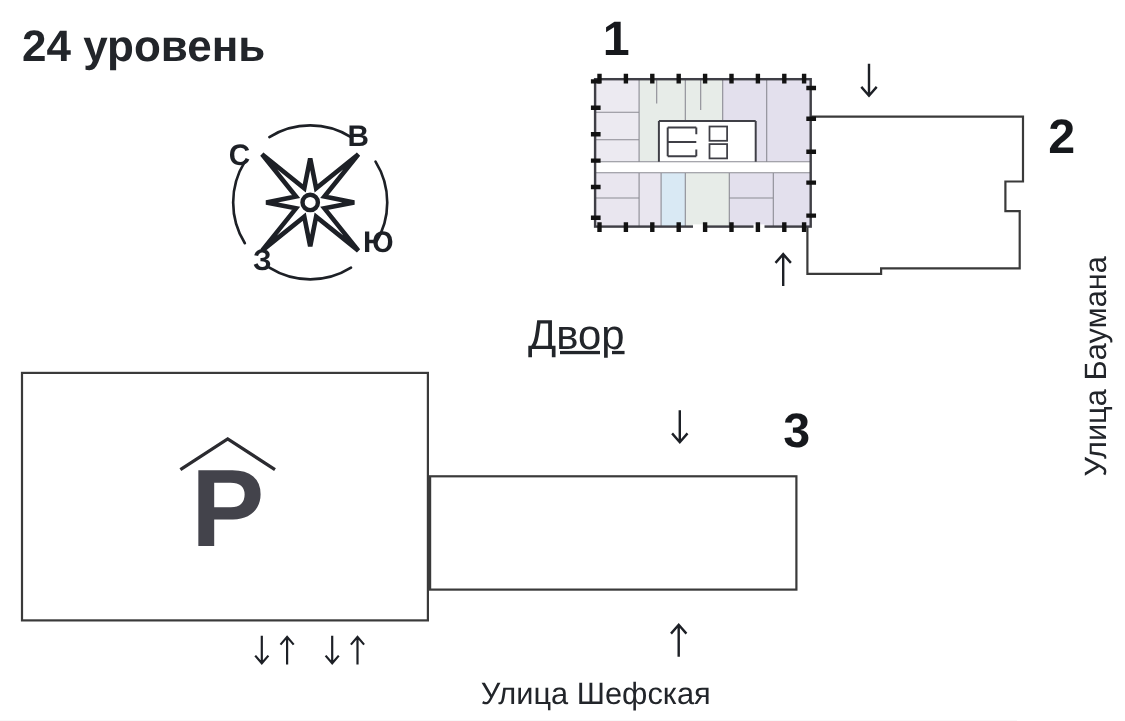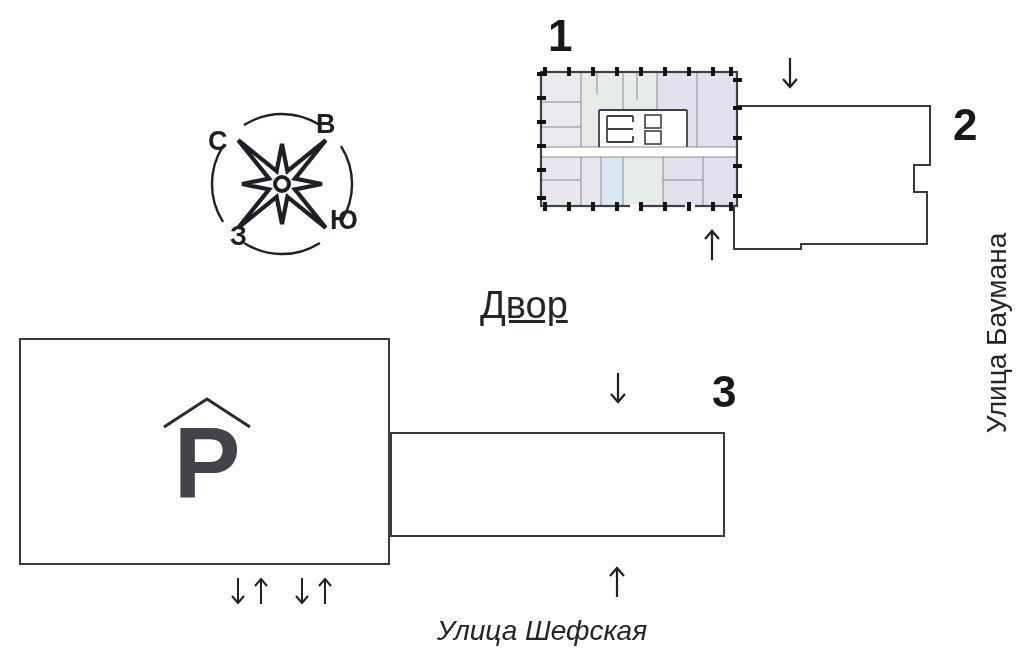--- a/index.html
+++ b/index.html
@@ -27,20 +27,21 @@
   }
   svg{display:block;}
   .arrow path{stroke:#1d2026;stroke-width:2.2;fill:none;}
   .arrow-small path{stroke:#1d2026;stroke-width:2;fill:none;}
 </style>
 </head>
 <body>
 
 <div class="canvas">
 
+  <div class="abs page-title">24 уровень</div>
 
   <div class="abs" style="left:200px;top:95px;width:180px;height:175px;">
     <svg width="180" height="175" viewBox="0 0 180 175">
 
       <g stroke="#1d2026" stroke-width="2.4" fill="none" stroke-linecap="round">
         <path d="M44.9,27.6 A70,70 0 0 1 119.1,27.6" transform="translate(0,2)"></path>
         <path d="M141.4,49.9 A70,70 0 0 1 141.4,124.1" transform="translate(0,2)"></path>
         <path d="M119.1,146.4 A70,70 0 0 1 44.9,146.4" transform="translate(0,2)"></path>
         <path d="M22.6,49.9 A70,70 0 0 0 22.6,124.1" transform="translate(0,2)"></path>
       </g>
@@ -113,21 +114,21 @@
   <div class="abs outline-box" style="left:19px;top:338px;width:371px;height:227px;">
     <svg class="abs" style="left:140px;top:55px;" width="92" height="36" viewBox="0 0 92 36">
       <path d="M3,32 L46,4 L89,32" fill="none" stroke="#2b2b30" stroke-width="3"></path>
     </svg>
     <span class="abs parking-symbol" style="left:186px;top:72px;transform:translateX(-50%);">P</span>
   </div>
 
   <div class="abs area-label" style="left:480px;top:285px;text-decoration:underline;">Двор</div>
 
   <div class="abs street-label street-vertical">Улица Баумана</div>
-  <div class="abs street-label" style="left:437px;top:616px;font-style:italic;">Улица Шефская</div>
+  <div class="abs street-label" style="left:437px;top:616px;">Улица Шефская</div>
 
   <svg class="abs arrow" style="left:780px;top:56px;" width="20" height="34" viewBox="0 0 20 34">
     <path d="M10,2 V30 M3,23 L10,31 L17,23"></path>
   </svg>
   <svg class="abs arrow" style="left:702px;top:228px;" width="20" height="34" viewBox="0 0 20 34">
     <path d="M10,32 V4 M3,11 L10,3 L17,11"></path>
   </svg>
   <svg class="abs arrow" style="left:608px;top:371px;" width="20" height="34" viewBox="0 0 20 34">
     <path d="M10,2 V30 M3,23 L10,31 L17,23"></path>
   </svg>

